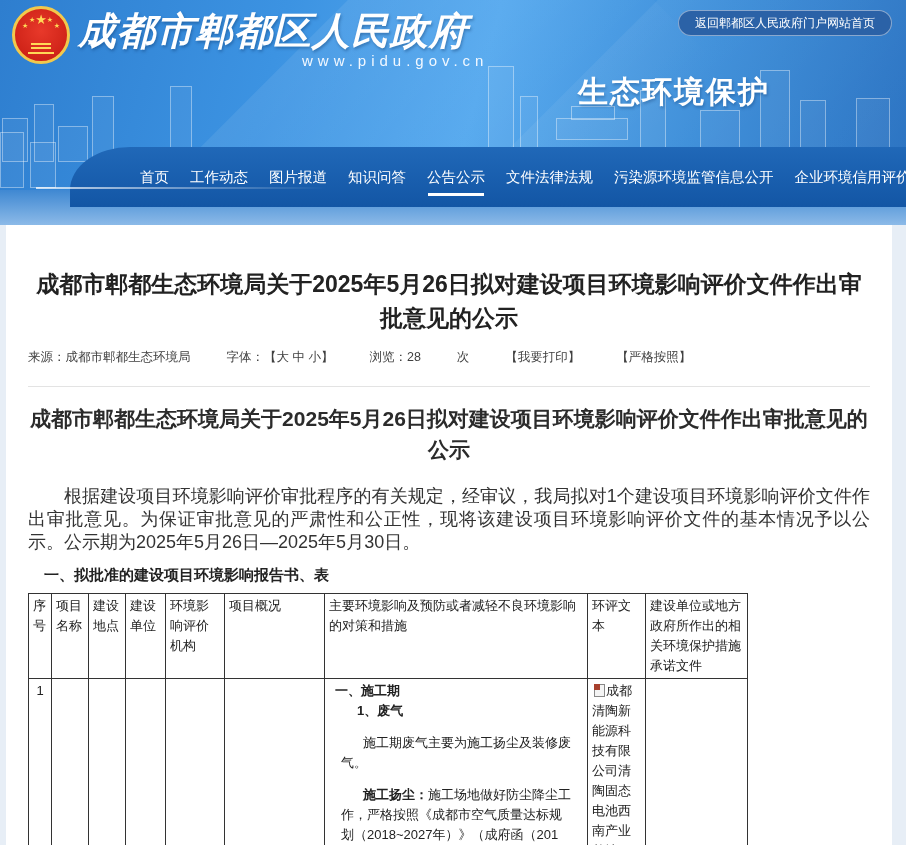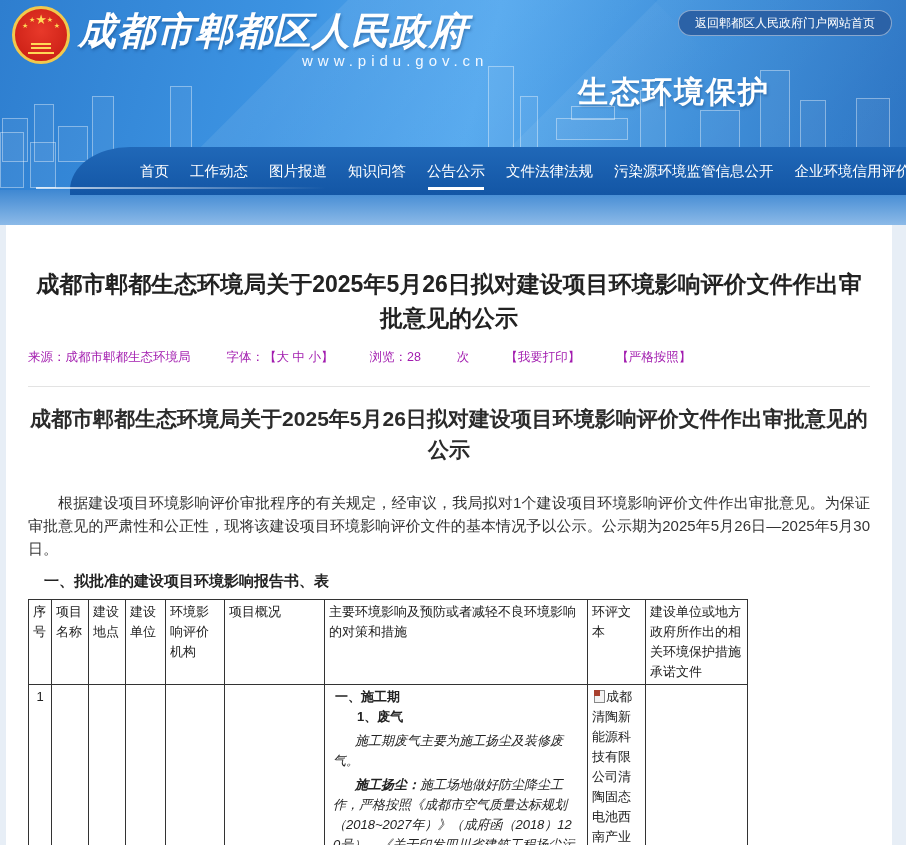--- a/index.html
+++ b/index.html
@@ -51,57 +51,57 @@
     text-shadow:1px 2px 3px rgba(0,40,90,.35); white-space:nowrap; }
   .site-url { position:absolute; left:302px; top:52px; font-size:15px; letter-spacing:5px;
     color:#f2f8ff; }
   .return-btn { position:absolute; right:14px; top:10px; height:26px; line-height:24px;
     padding:0 16px; border-radius:13px; background:#2b62a7; border:1px solid rgba(255,255,255,.45);
     color:#fff; font-size:12px; cursor:pointer; }
   .section-title { position:absolute; left:578px; top:72px; font-size:30px; font-weight:bold;
     color:#fff; letter-spacing:2px; text-shadow:1px 2px 3px rgba(0,40,90,.3); }
 
   
-  .navbar { position:absolute; top:147px; left:70px; right:0; height:48px;
+  .navbar { position:absolute; top:147px; left:70px; right:0; height:60px;
     background:linear-gradient(180deg,#2068b8,#1356a5);
     border-top-left-radius:60px 43px;
     display:flex; align-items:center; gap:21px; padding-left:70px;
     font-size:14.5px; color:#fff; z-index:3; }
   .nav-item { position:relative; cursor:pointer; white-space:nowrap; }
   .nav-item.active::after { content:""; position:absolute; left:50%; transform:translateX(-50%);
     bottom:-9px; width:56px; height:3px; background:#fff; }
   .nav-underline-fade { position:absolute; top:187px; left:36px; width:290px; height:2px;
     background:linear-gradient(90deg,rgba(255,255,255,.75),rgba(255,255,255,0)); z-index:4; }
   .banner-bottom { position:absolute; top:190px; left:0; right:0; height:35px;
     background:linear-gradient(180deg,#3f88d2,#8cbae8); z-index:2; }
 
   
   .card { position:absolute; top:225px; left:6px; width:886px; min-height:700px;
     background:#fff; padding:0 22px 60px; }
   .article-title { margin-top:42px; text-align:center; font-size:23px; font-weight:bold;
     color:#222; line-height:34px; }
   .meta-row { display:flex; align-items:center; gap:36px; margin-top:14px; padding-bottom:20px;
-    border-bottom:1px solid #e3e3e3; font-size:12.5px; color:#a21caf; flex-wrap:nowrap; }
+    border-bottom:1px solid #e3e3e3; font-size:12.5px; color:#404040; flex-wrap:nowrap; }
   .meta-row .clicky { cursor:pointer; }
   .content-title { margin-top:16px; text-align:center; font-size:21px; font-weight:bold;
     color:#2b2b2b; line-height:31px; }
-  .intro { margin-top:26px; font-size:15px; line-height:23px; color:#333;
+  .intro { margin-top:20px; font-size:18px; line-height:23px; color:#333;
     text-indent:2em; text-align:justify; }
   .sec-heading { margin-top:12px; font-size:15px; font-weight:bold; color:#222;margin-left:16px; }
 
   
   table { border-collapse:collapse; table-layout:fixed; width:719px; margin-top:8px;
     font-size:13px; color:#222; }
   th,td { border:1px solid #333; vertical-align:top; padding:2px 4px; text-align:left;
     font-weight:normal; line-height:20px; word-break:break-all; }
   th { height:74px; }
   td.idx { text-align:center; }
   .m-h1 { font-weight:bold; text-indent:6px; }
   .m-h2 { font-weight:bold; text-indent:28px; }
-  .m-p  { text-indent:22px; margin:4px;font-style:italic; }
+  .m-p  { text-indent:22px; margin:12px; }
   .m-p b { font-weight:bold; }
   .doc-cell { text-indent:2px; }
   .doc-link { color:#222; text-decoration:none; cursor:pointer; }
   .doc-icon { display:inline-block; width:11px; height:13px; background:#f4f4f4;
     border:1px solid #888; position:relative; vertical-align:-2px; margin-right:1px; }
   .doc-icon::before { content:""; position:absolute; left:-1px; top:-1px; width:6px; height:6px;
     background:#a8402e; }
 </style>
 </head>
 <body>

